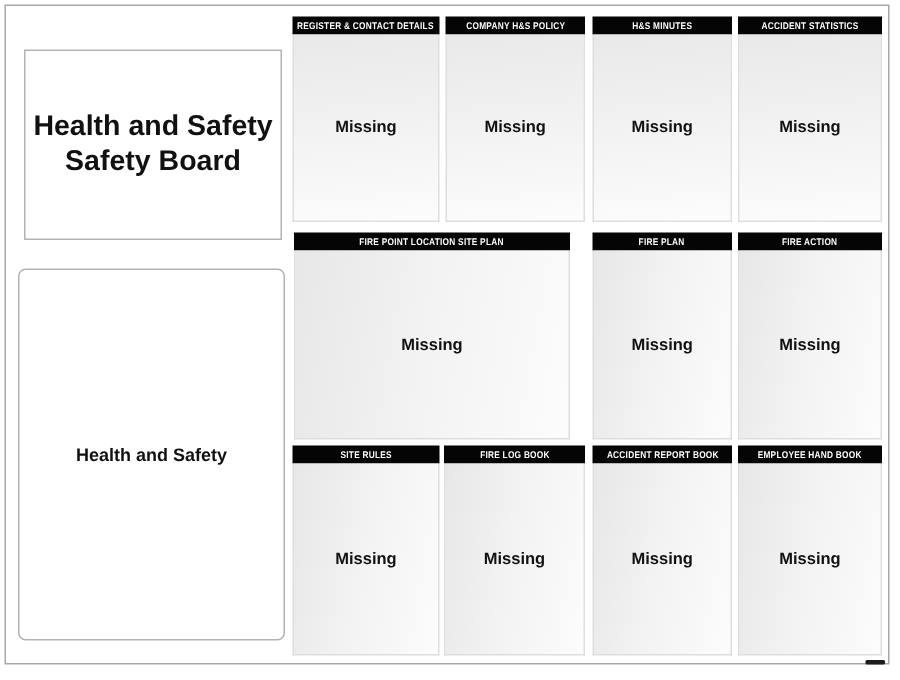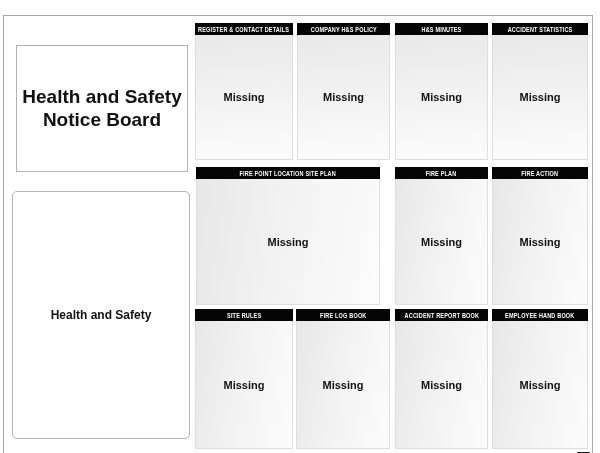--- a/index.html
+++ b/index.html
@@ -3,21 +3,21 @@
 <meta charset="utf-8">
 <style>
   html, body { margin: 0; padding: 0; }
   body {
     width: 600px; height: 453px;
     background: #ffffff;
     font-family: "Liberation Sans", "DejaVu Sans", sans-serif;
     position: relative;
     overflow: hidden;
   }
-  .page { position: absolute; left: 0; top: 12px; width: 600px; height: 322px; }
+  .page { position: absolute; left: 0; top: 0; width: 600px; height: 322px; }
 
   .outer-frame {
     position: absolute; left: 3px; top: 3px;
     width: 588px; height: 438px;
     border: 1px solid #a8a8a8;
     background: #ffffff;
   }
 
   
   .title-box {
@@ -105,21 +105,21 @@
 </head>
 <body>
 
 <div class="page">
 
   <div class="outer-frame"></div>
 
   <div class="title-box">
     <div>
       <span class="line">Health and Safety</span>
-      <span class="line">Notice Board</span>
+      <span class="line">Safety Board</span>
     </div>
   </div>
 
   <div class="poster-box">
     <div>
       <span class="line">Health and Safety</span>
     </div>
   </div>
 
   <div class="panel row1 p0">

